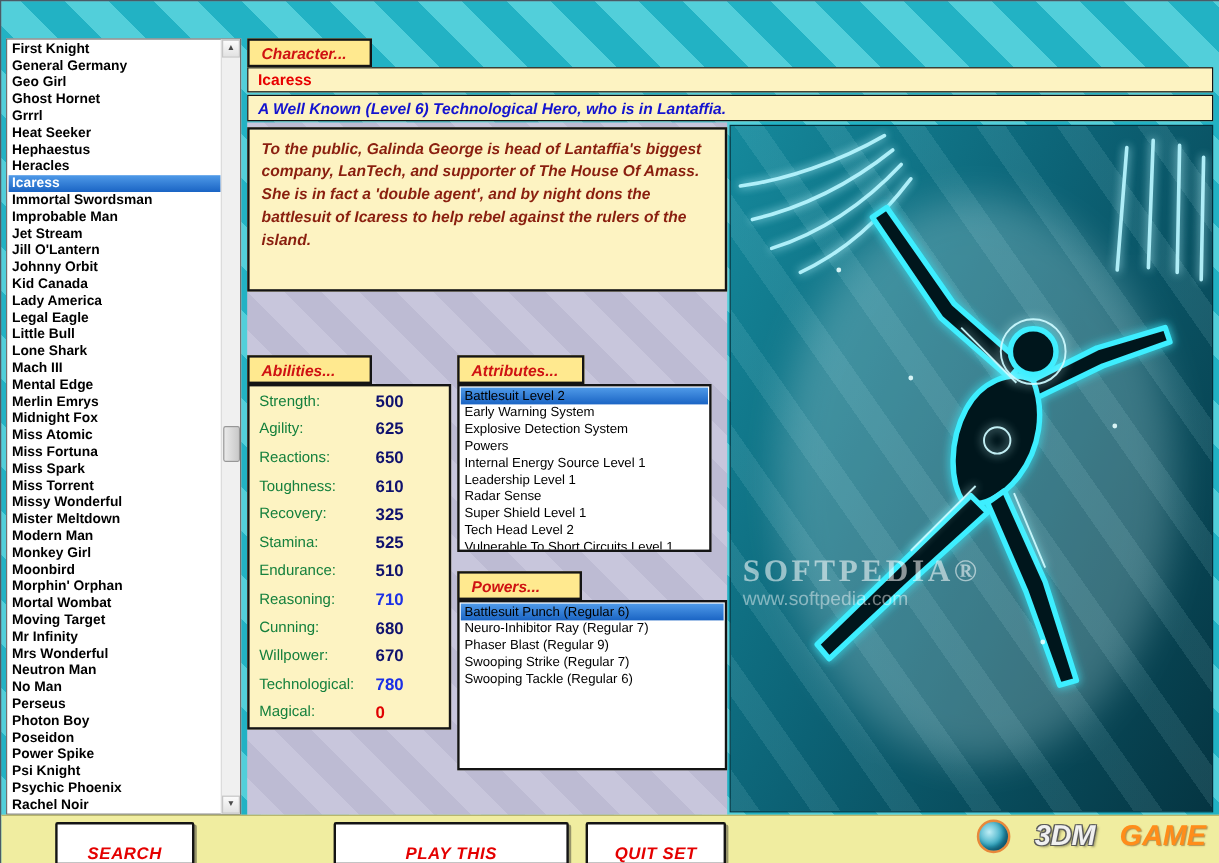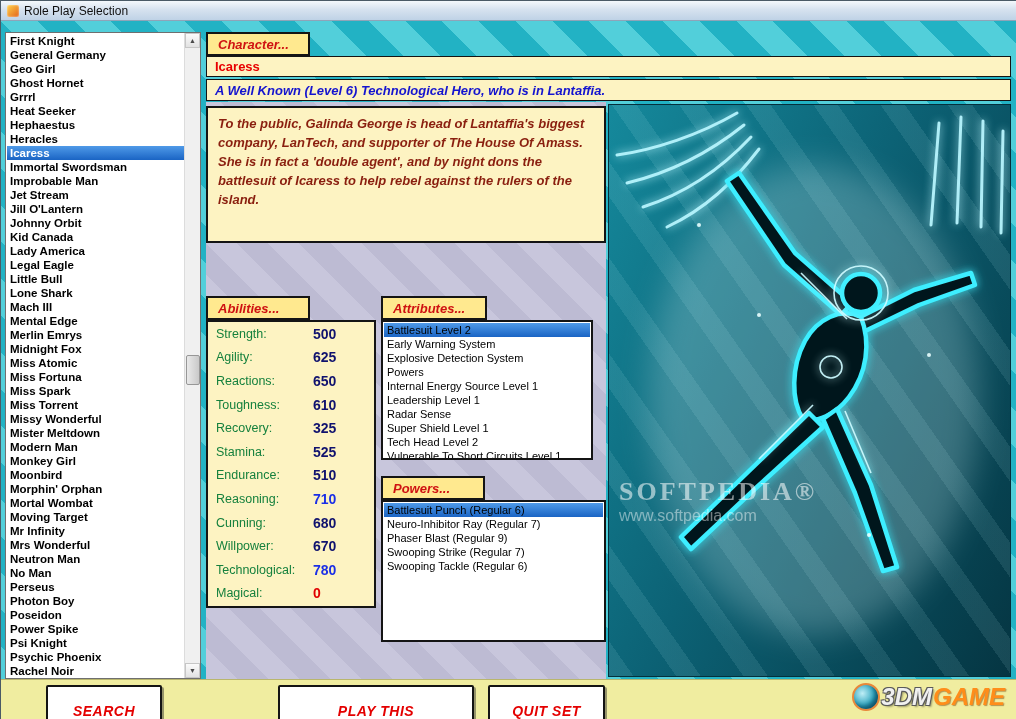--- a/index.html
+++ b/index.html
@@ -51,48 +51,44 @@
   .listbox{position:absolute;background:#fff;border:2px solid #141414;box-sizing:border-box;z-index:5;overflow:hidden;padding:1px}
   .attributes-box{left:380px;top:319px;width:212px;height:140px}
   .powers-box{left:380px;top:499px;width:225px;height:142px}
   .listbox .row{height:14px;line-height:14px;font-size:11px;color:#000;padding-left:3px;white-space:nowrap;cursor:default}
   
   .hero-image{position:absolute;left:607px;top:103px;width:403px;height:573px;z-index:4;overflow:hidden;border:1px solid #04303c;box-sizing:border-box;
     background:
       repeating-linear-gradient(55deg, rgba(190,245,250,.10) 0 20px, rgba(0,0,0,0) 20px 55px),
       linear-gradient(115deg,#15899c 0%, #0c6275 45%, #053542 100%)}
   .hero-image svg{position:absolute;left:0;top:0}
-  .watermark{position:absolute;left:10px;top:372px;z-index:3;pointer-events:none}
+  .watermark{position:absolute;left:10px;top:356px;z-index:3;pointer-events:none}
   .wm1{font-family:"Liberation Serif",serif;font-size:26px;font-weight:bold;letter-spacing:3px;color:rgba(255,255,255,.55)}
   .wm2{font-size:16px;color:rgba(255,255,255,.45)}
   
   .bottom-bar{position:absolute;left:0;top:678px;width:1016px;height:41px;background:#f0eda0;z-index:8;border-top:1px solid #b9b66d}
   .comic-btn{position:absolute;z-index:10;background:#fff;border:2px solid #141414;border-radius:2px;color:#e40000;
     font-family:"Liberation Sans",sans-serif;font-weight:bold;font-style:italic;font-size:14px;letter-spacing:.5px;
     box-shadow:2px 2px 0 rgba(40,40,40,.45);cursor:pointer;padding:16px}
   .btn-search{left:45px;top:684px;width:116px;height:25px}
   .btn-play{left:277px;top:684px;width:196px;height:25px}
   .btn-quit{left:487px;top:684px;width:117px;height:25px}
   
-  .logo3dm{position:absolute;right:12px;top:682px;z-index:11;display:flex;align-items:center;gap:1px;font-style:italic;font-weight:bold}
+  .logo3dm{position:absolute;right:12px;top:682px;z-index:11;display:flex;align-items:center;gap:20px;font-style:italic;font-weight:bold}
   .globe{width:28px;height:28px;border-radius:50%;background:radial-gradient(circle at 35% 35%,#bfeef6,#2fa6c0 55%,#0d5d78);
     border:2px solid #e8883a;box-sizing:border-box;box-shadow:inset -3px -3px 4px rgba(0,40,60,.5)}
   .l3dm{font-size:24px;color:#f0f0f0;
     text-shadow:-1px -1px 0 #5a5a5a,1px -1px 0 #5a5a5a,-1px 1px 0 #5a5a5a,1px 1px 0 #5a5a5a,2px 2px 2px rgba(0,0,0,.35)}
   .lgame{font-size:24px;color:#ff8d1a;text-shadow:1px 1px 1px rgba(120,60,0,.5)}
 </style>
 </head>
 <body>
 
 <div class="window">
 
-  <div class="titlebar">
-    <span class="app-icon"></span>
-    <span>Role Play Selection</span>
-  </div>
 
   <div class="charlist">
     <div class="charlist-items">
 
     <div class="row">First Knight</div>
         <div class="row">General Germany</div>
         <div class="row">Geo Girl</div>
         <div class="row">Ghost Hornet</div>
         <div class="row">Grrrl</div>
         <div class="row">Heat Seeker</div>

